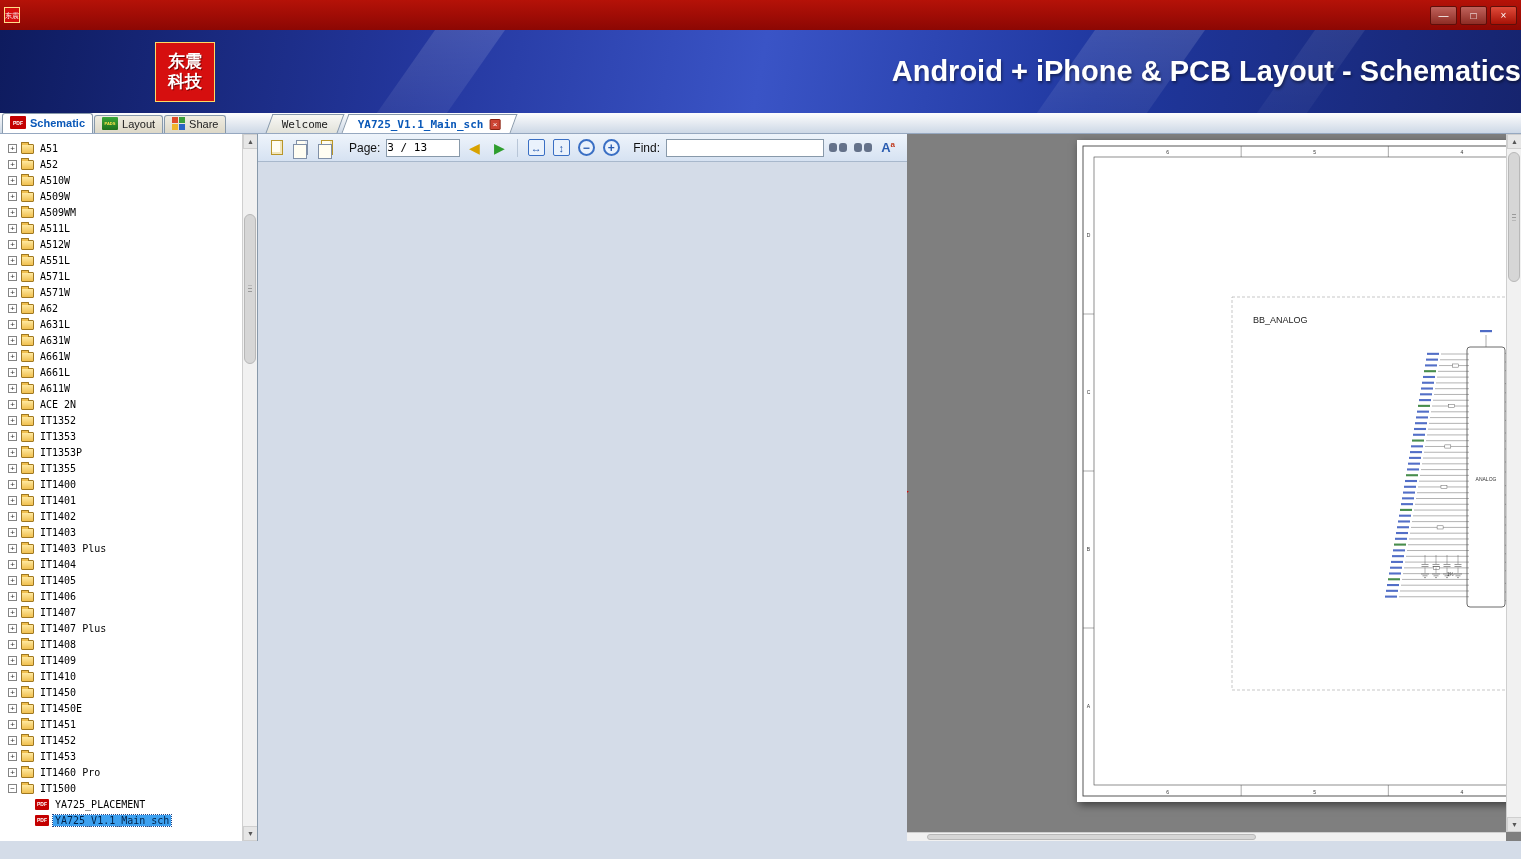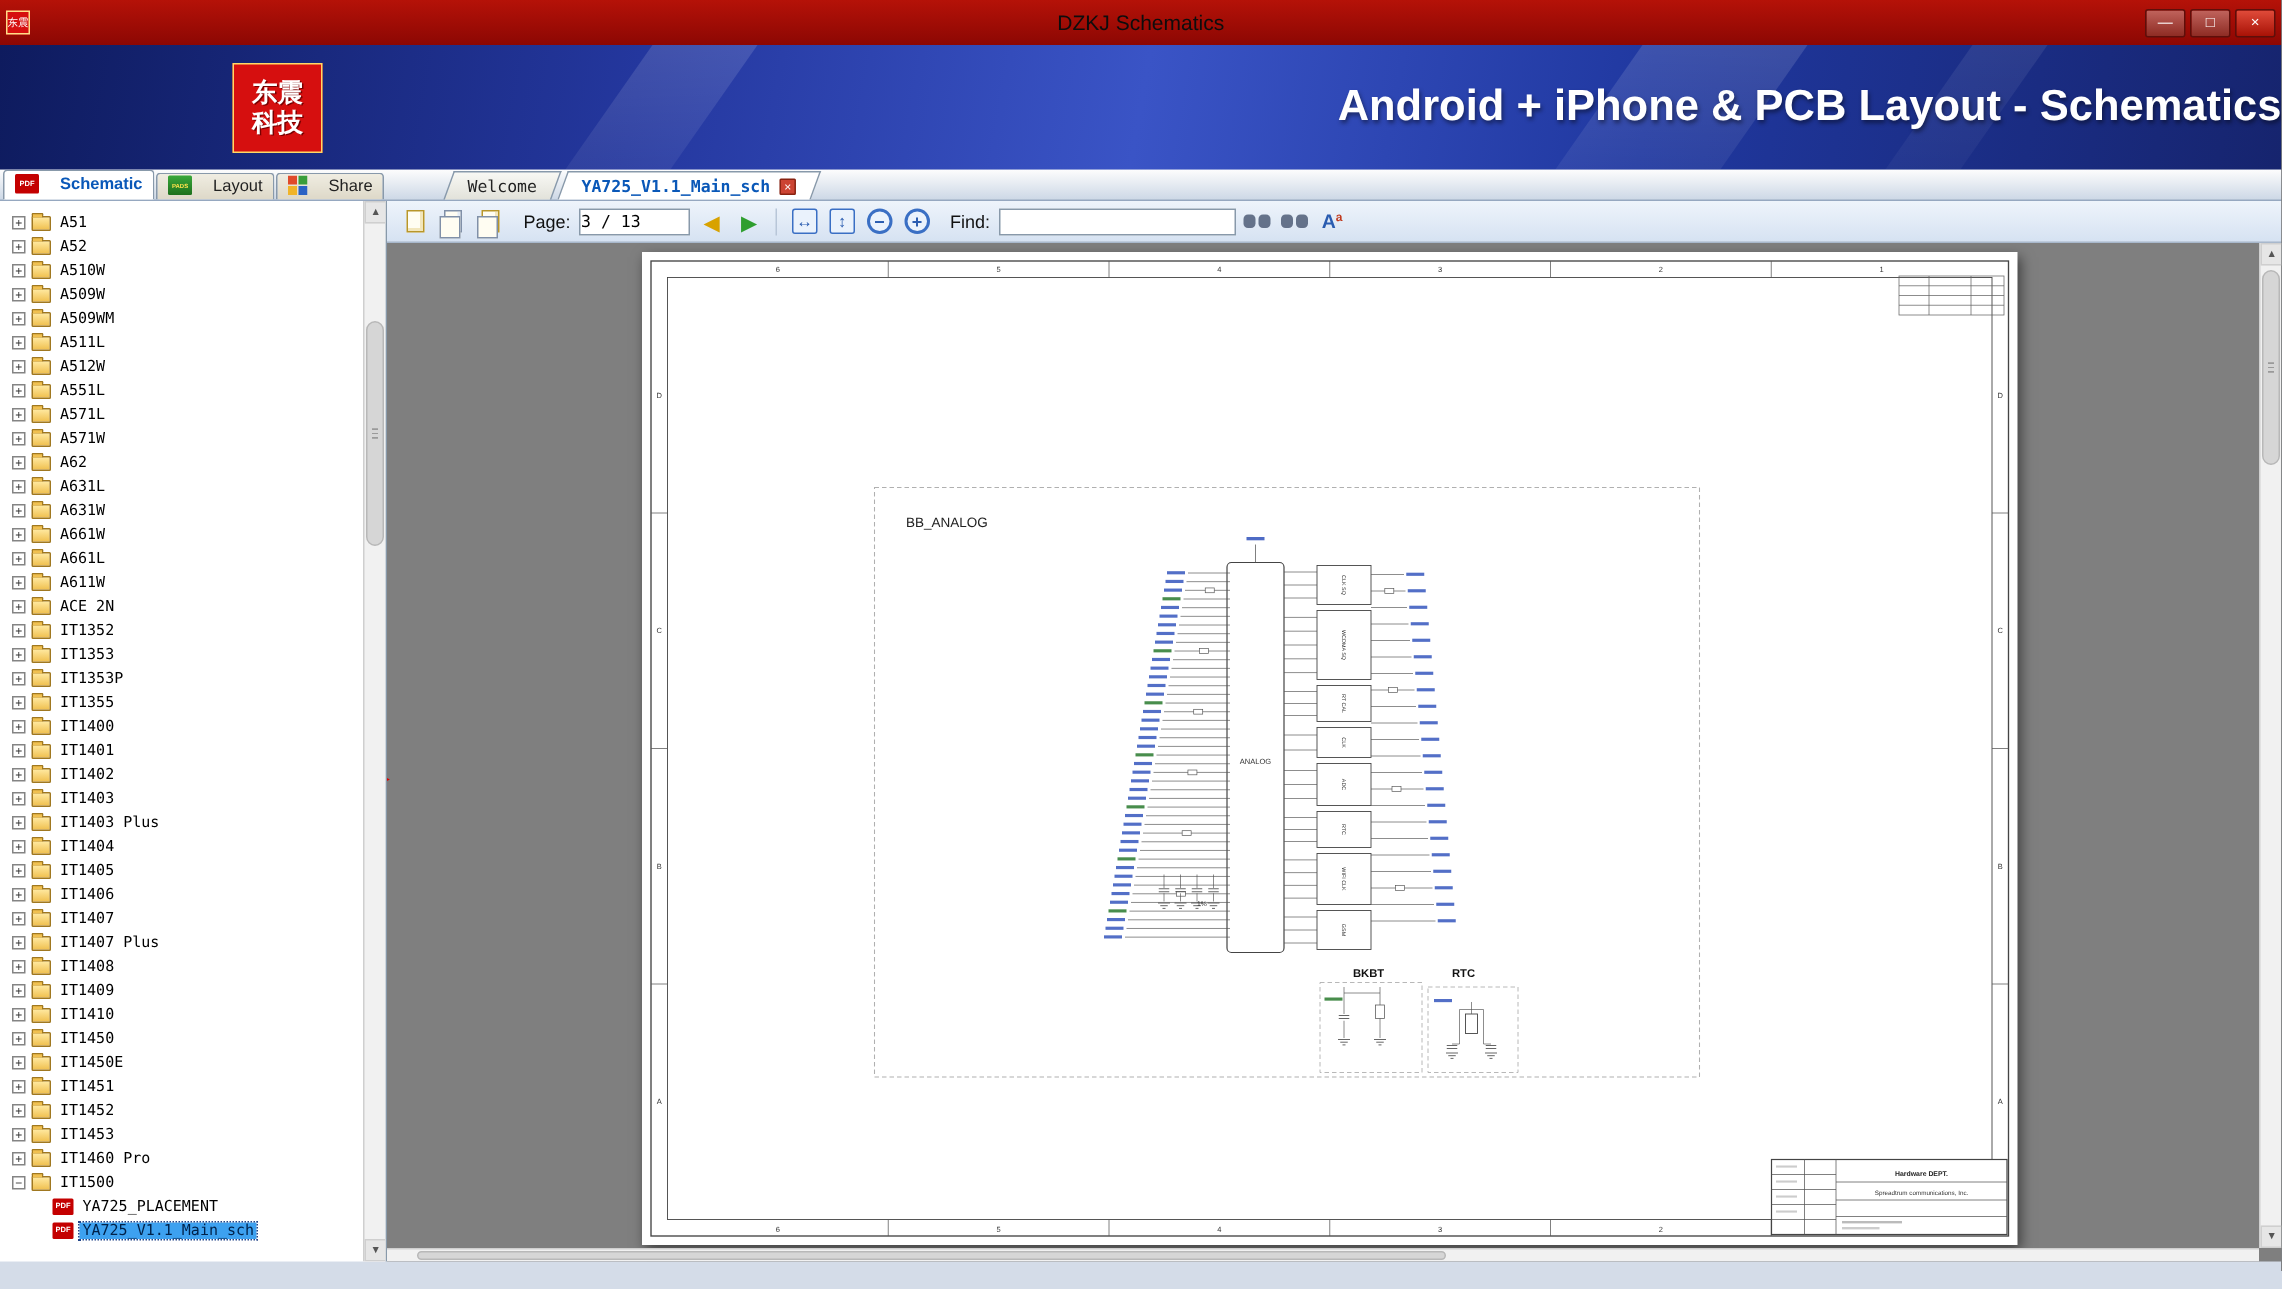--- a/index.html
+++ b/index.html
@@ -17,21 +17,21 @@
   
   .banner { height:83px; background:linear-gradient(100deg,#0e1b5e 0%,#24379e 28%,#3a54c6 50%,#2038a0 72%,#16246e 100%); position:relative; overflow:hidden; display:flex; align-items:center; }
   .streak { position:absolute; top:-30px; height:160px; background:linear-gradient(rgba(255,255,255,.16),rgba(255,255,255,.02)); transform:skewX(-35deg); }
   .s1 { left:400px; width:70px; } .s2 { left:1060px; width:110px; } .s3 { left:1280px; width:50px; opacity:.6; }
   .logo { width:60px; height:60px; margin-left:155px; background:#d60f0f; display:flex; flex-direction:column; align-items:center; justify-content:center; color:#fff; font-weight:bold; font-size:17px; line-height:1.15; border:1px solid #ffd966; z-index:1; text-shadow:1px 1px 0 #700; }
   .brand { margin-left:18px; font-size:36px; font-weight:bold; color:#fff; letter-spacing:1px; text-shadow:1px 2px 3px rgba(0,0,0,.55); z-index:1; }
   .tagline { margin-left:auto; font-size:29px; font-weight:bold; color:#fff; text-shadow:1px 2px 3px rgba(0,0,0,.45); z-index:1; }
 
   
   .tabrow { height:21px; background:linear-gradient(#fdfdfd,#cdd8e6); border-bottom:1px solid #96a8c0; display:flex; align-items:flex-end; padding-left:2px; }
-  .app-tab { display:flex; align-items:center; gap:14px; padding:0 7px 2px; font-size:11px; border:1px solid #8899aa; border-bottom:none; border-radius:3px 3px 0 0; background:linear-gradient(#f0ede2,#ddd8c8); height:18px; color:#222; margin-right:1px; cursor:default; }
+  .app-tab { display:flex; align-items:center; gap:4px; padding:0 7px 2px; font-size:11px; border:1px solid #8899aa; border-bottom:none; border-radius:3px 3px 0 0; background:linear-gradient(#f0ede2,#ddd8c8); height:18px; color:#222; margin-right:1px; cursor:default; }
   .app-tab.active { background:#fff; height:20px; color:#0a58b8; font-weight:bold; }
   .pdf-badge { width:16px; height:13px; background:#c40000; color:#fff; font-size:5px; font-weight:bold; display:flex; align-items:center; justify-content:center; border-radius:1px; }
   .pads-badge { width:16px; height:13px; background:linear-gradient(#3aa83a,#1d701d); color:#ffe34d; font-size:4px; font-weight:bold; display:flex; align-items:center; justify-content:center; border-radius:1px; }
   .doc-tabs { margin-left:42px; display:flex; align-items:flex-end; }
   .doc-tab { transform:skewX(-20deg); border:1px solid #8899aa; border-bottom:none; background:linear-gradient(#f8f8f4,#e2e2da); padding:0 12px; height:19px; display:flex; align-items:center; gap:6px; margin-right:3px; cursor:default; }
   .doc-tab > * { transform:skewX(20deg); }
   .doc-tab .dlabel { font-size:11px; font-family:"DejaVu Sans Mono", monospace; color:#222; }
   .doc-tab.active { background:#fff; }
   .doc-tab.active .dlabel { color:#0a58b8; font-weight:bold; }
   .doc-close { width:11px; height:11px; background:#cc4433; color:#fff; font-size:8px; line-height:10px; text-align:center; border-radius:1px; border:1px solid #882211; }
@@ -54,21 +54,21 @@
   
   .vscroll { position:absolute; top:0; bottom:0; right:0; width:15px; background:#f1f1f1; border-left:1px solid #cfcfcf; }
   .vscroll .arr { position:absolute; left:0; width:15px; height:15px; font-size:7px; color:#555; display:flex; align-items:center; justify-content:center; background:#e6e6e6; border:1px solid #cfcfcf; }
   .vscroll .arr.up { top:0; } .vscroll .arr.down { bottom:0; }
   .vthumb { position:absolute; left:1px; width:12px; background:#d6d6d6; border:1px solid #b8b8b8; border-radius:6px; }
   .grip { position:absolute; left:3px; right:3px; top:50%; height:7px; transform:translateY(-50%); background:repeating-linear-gradient(#9a9a9a 0 1px, transparent 1px 3px); }
   .hscroll { position:absolute; left:0; right:15px; bottom:0; height:9px; background:#f1f1f1; border-top:1px solid #cfcfcf; }
   .hthumb { position:absolute; top:1px; height:6px; left:20px; width:55%; background:#d6d6d6; border:1px solid #b8b8b8; border-radius:3px; }
 
   
-  .right-pane { flex:1; display:flex; flex-direction:column; position:relative; min-width:0;border-radius:12px; }
+  .right-pane { flex:1; display:flex; flex-direction:row; position:relative; min-width:0;border-radius:12px; }
   .toolbar { height:28px; background:linear-gradient(#eef4fb,#d6e2f2); border-bottom:1px solid #a8b8cc; display:flex; align-items:center; gap:3px; padding:0 8px; flex:0 0 auto; }
   .tlabel { font-size:12px; color:#111; margin:0 3px 0 8px; }
   .tinput { height:18px; border:1px solid #8899aa; font-size:11px; text-align:left; background:#fff; font-family:"DejaVu Sans Mono",monospace; }
   .page-input { width:74px; }
   .find-input { width:158px; text-align:left; padding-left:4px; }
   .tbtn { width:22px; height:22px; display:flex; align-items:center; justify-content:center; border-radius:2px; font-size:13px; cursor:default; }
   .doc-ic { position:relative; width:12px; height:15px; background:#fffdf2; border:1px solid #8090a8; box-shadow:inset -2px -2px 0 #e4ebf4; }
   .doc-ic.two::before { content:""; position:absolute; left:-4px; top:3px; width:12px; height:13px; background:#fffdf2; border:1px solid #8090a8; }
   .doc-ic.gold { border-color:#b8962a; box-shadow:inset -2px -2px 0 #f2e6bc; }
   .arrow-prev { color:#d8a200; font-size:14px; }
@@ -93,21 +93,20 @@
 </style>
 </head>
 <body>
 
 <div class="window">
 
   <div class="titlebar">
     <div class="app-icon">
         <span>东震</span>
       </div>
-    <div class="titlebar-title">DZKJ Schematics</div>
     <div class="win-buttons">
       <div class="winbtn">
           <span>—</span>
         </div>
       <div class="winbtn">
           <span>□</span>
         </div>
       <div class="winbtn close">
           <span>×</span>
         </div>

